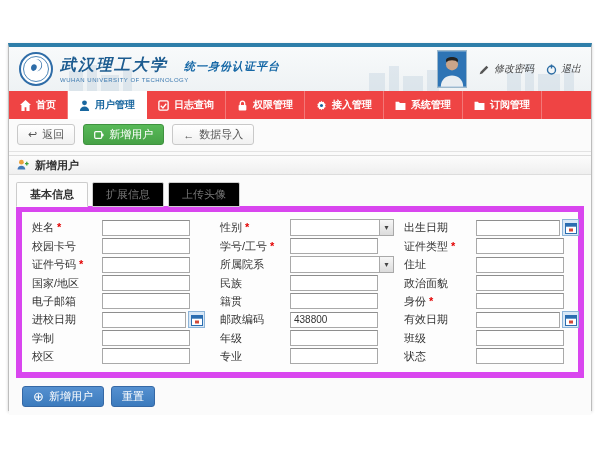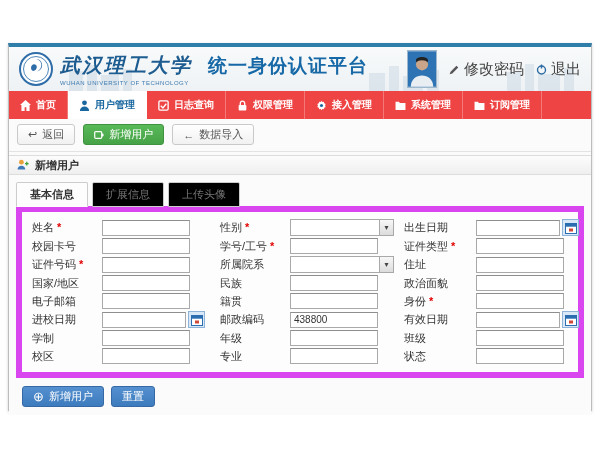--- a/index.html
+++ b/index.html
@@ -9,26 +9,26 @@
     background:#fff; border:1px solid #bdbdbd; border-top:4px solid #2e7ea9;
     box-shadow:0 1px 3px rgba(0,0,0,.18); }
   
   .hdr { position:relative; height:44px; background:linear-gradient(#f8fafb,#eef2f4);
     display:flex; align-items:center; padding:0 10px; overflow:hidden; }
   .skyline { position:absolute; right:0; bottom:0; left:0; height:30px; opacity:.45; pointer-events:none; }
   .brand { display:flex; align-items:center; position:relative; z-index:1; }
   .logo { width:34px; height:34px; margin-right:7px; flex:0 0 auto; }
   .line1 { display:flex; align-items:baseline; }
   .uni { font-family:Liberation Sans, sans-serif; font-style:italic; font-weight:bold;
-    font-size:20px; color:#1d5c90; letter-spacing:2px; }
-  .plat { font-weight:bold; font-size:19px; color:#1668a6; margin-left:16px; letter-spacing:1px; }
+    font-size:16px; color:#1d5c90; letter-spacing:2px; }
+  .plat { font-weight:bold; font-size:11px; color:#1668a6; margin-left:16px; letter-spacing:1px;font-style:italic; }
   .en { font-size:6px; color:#3d7ab0; letter-spacing:.5px; margin-top:1px; }
   .hright { margin-left:auto; display:flex; align-items:center; gap:12px; position:relative; z-index:1; }
   .avatar { width:30px; height:38px; border:1px solid #9db8cc; display:block; }
-  .hlink { display:flex; align-items:center; gap:4px; font-size:15px; color:#444; cursor:pointer; }
+  .hlink { display:flex; align-items:center; gap:4px; font-size:10px; color:#444; cursor:pointer;font-style:italic; }
   
   .nav { height:28px; background:#ef4444; display:flex; font-size:10px; }
   .nav-item { display:flex; align-items:center; gap:5px; padding:0 11px; color:#fff;
     border-right:1px solid rgba(255,255,255,.28); cursor:pointer; font-weight:bold; }
   .nav-item.active { background:#fff; color:#19679f; }
   .nicon { width:11px; height:11px; display:inline-block; }
   
   .content { height:296px; background:#fbfbfb; overflow:hidden; }
   .toolbar { display:flex; gap:8px; padding:5px 8px 6px; border-bottom:1px solid #e3e3e3; }
   .btn { display:inline-flex; align-items:center; gap:5px; height:21px; padding:0 10px;

